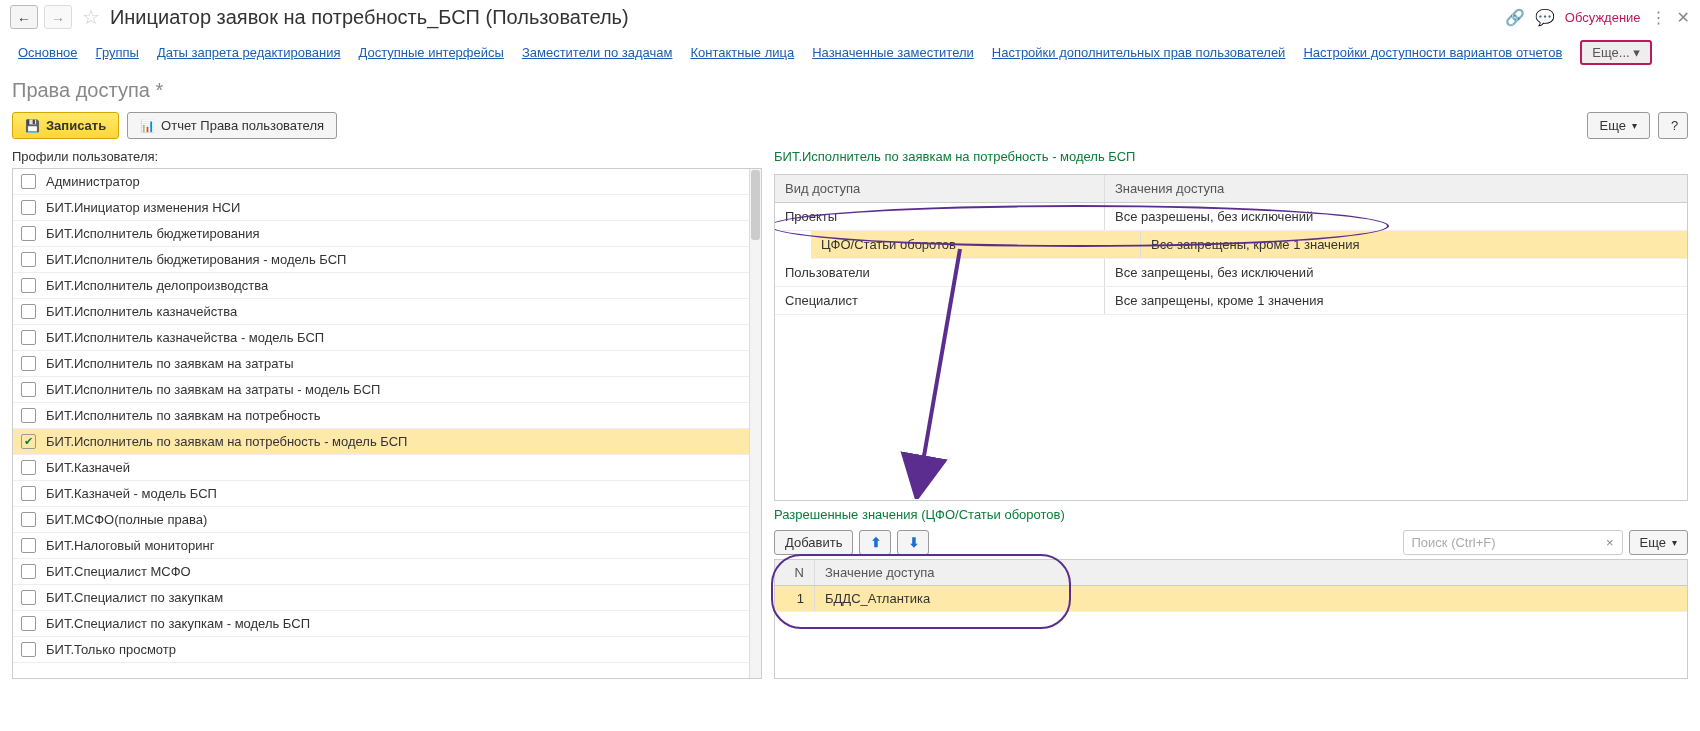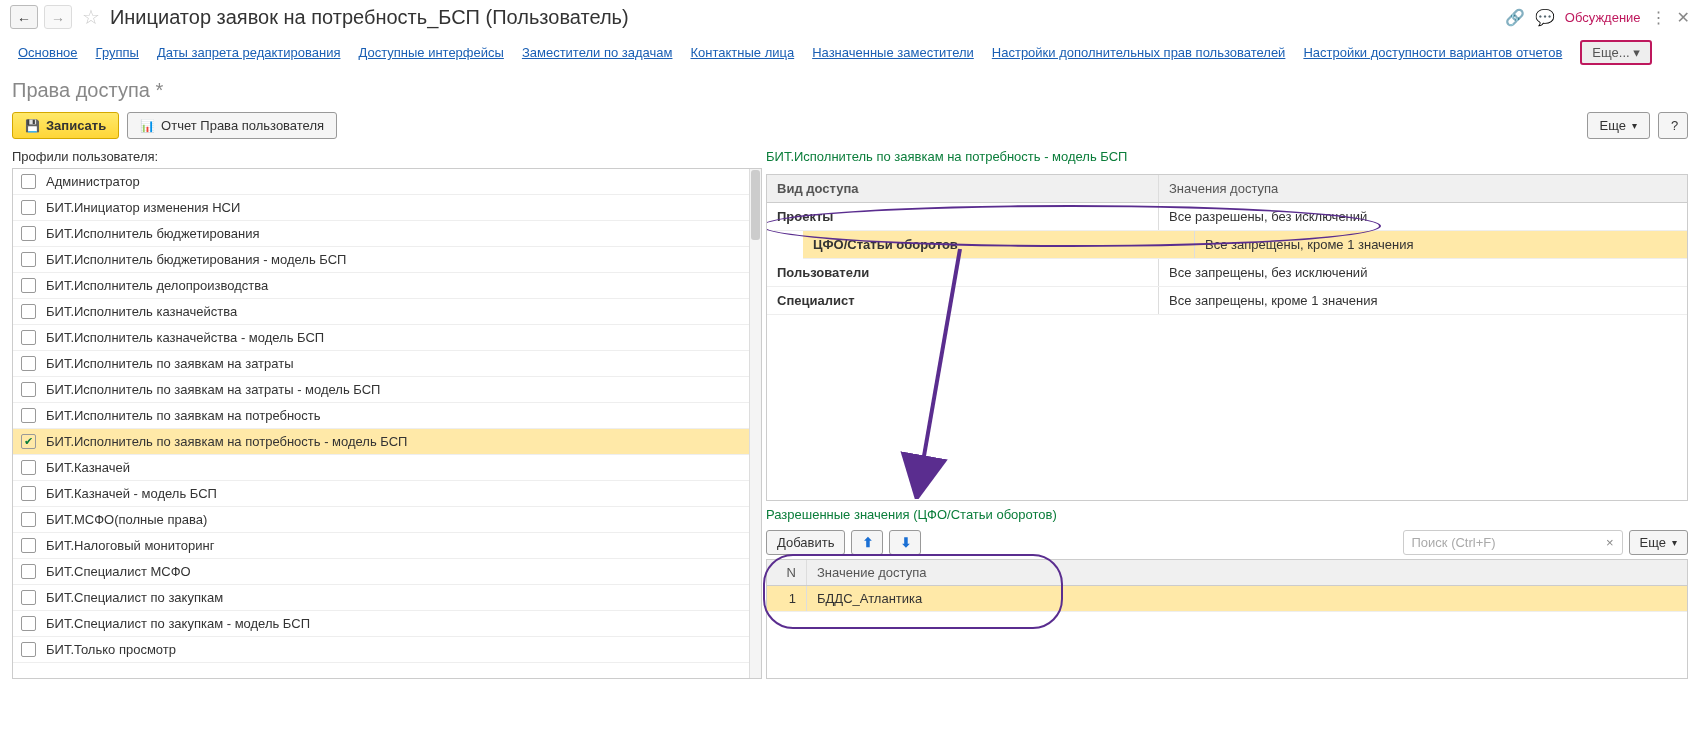--- a/index.html
+++ b/index.html
@@ -26,37 +26,37 @@
 .toolbar { display: flex; align-items: center; gap: 8px; padding: 2px 12px 10px; }
 .btn { border: 1px solid #999; background: #f5f5f5; padding: 5px 12px; border-radius: 3px; cursor: pointer; display: inline-flex; align-items: center; gap: 6px; font-size: 13px; }
 .btn-save { background: linear-gradient(#ffe96b,#ffd637); border-color: #d4a800; font-weight: bold; }
 .btn-save::before { content: "💾"; font-size: 12px; }
 .btn-report::before { content: "📊"; font-size: 12px; }
 .toolbar-spacer { flex: 1; }
 .btn-more::after { content: " ▾"; font-size: 10px; }
 .btn-help { width: 30px; text-align: center; }
 
 
-.main { display: flex; gap: 4px; padding: 0 12px; height: 530px; }
+.main { display: flex; gap: 12px; padding: 0 12px; height: 530px; }
 .left-pane { width: 750px; display: flex; flex-direction: column; }
 .right-pane { flex: 1; display: flex; flex-direction: column; gap: 6px; }
 
 .pane-label { font-size: 13px; color: #333; padding-bottom: 4px; }
 .pane-label.green { color: #0a7d3a; }
 
 .grid { border: 1px solid #ccc; flex: 1; overflow: auto; position: relative; }
 .grid-row { display: flex; align-items: center; padding: 5px 8px; border-bottom: 1px solid #eee; gap: 10px; cursor: pointer; }
 .grid-row .chk { width: 15px; height: 15px; border: 1px solid #999; border-radius: 2px; display: inline-flex; align-items: center; justify-content: center; font-size: 11px; color: #0a7d3a; }
 .grid-row.selected { background: #ffe9a8; }
 .grid-row.selected .chk { color: #0a7d3a; }
 
 
 .grid-head { display: flex; background: #f0f0f0; border-bottom: 1px solid #ccc; }
 .grid-head .col { padding: 6px 10px; font-size: 13px; color: #555; }
-.col-type { width: 392px; border-right: 1px solid #ddd; font-weight: bold; }
+.col-type { width: 330px; border-right: 1px solid #ddd; }
 .col-val { flex: 1; }
 
 .data-row { display: flex; border-bottom: 1px solid #eee; cursor: pointer; }
 .data-row .col { padding: 6px 10px; }
 .data-row.selected { background: #ffe9a8; margin-left: 36px; }
 
 
 .bottom-panel { display: flex; flex-direction: column; }
 .mini-toolbar { display: flex; align-items: center; gap: 6px; padding: 4px 0; }
 .mini-toolbar .btn { padding: 4px 10px; }

